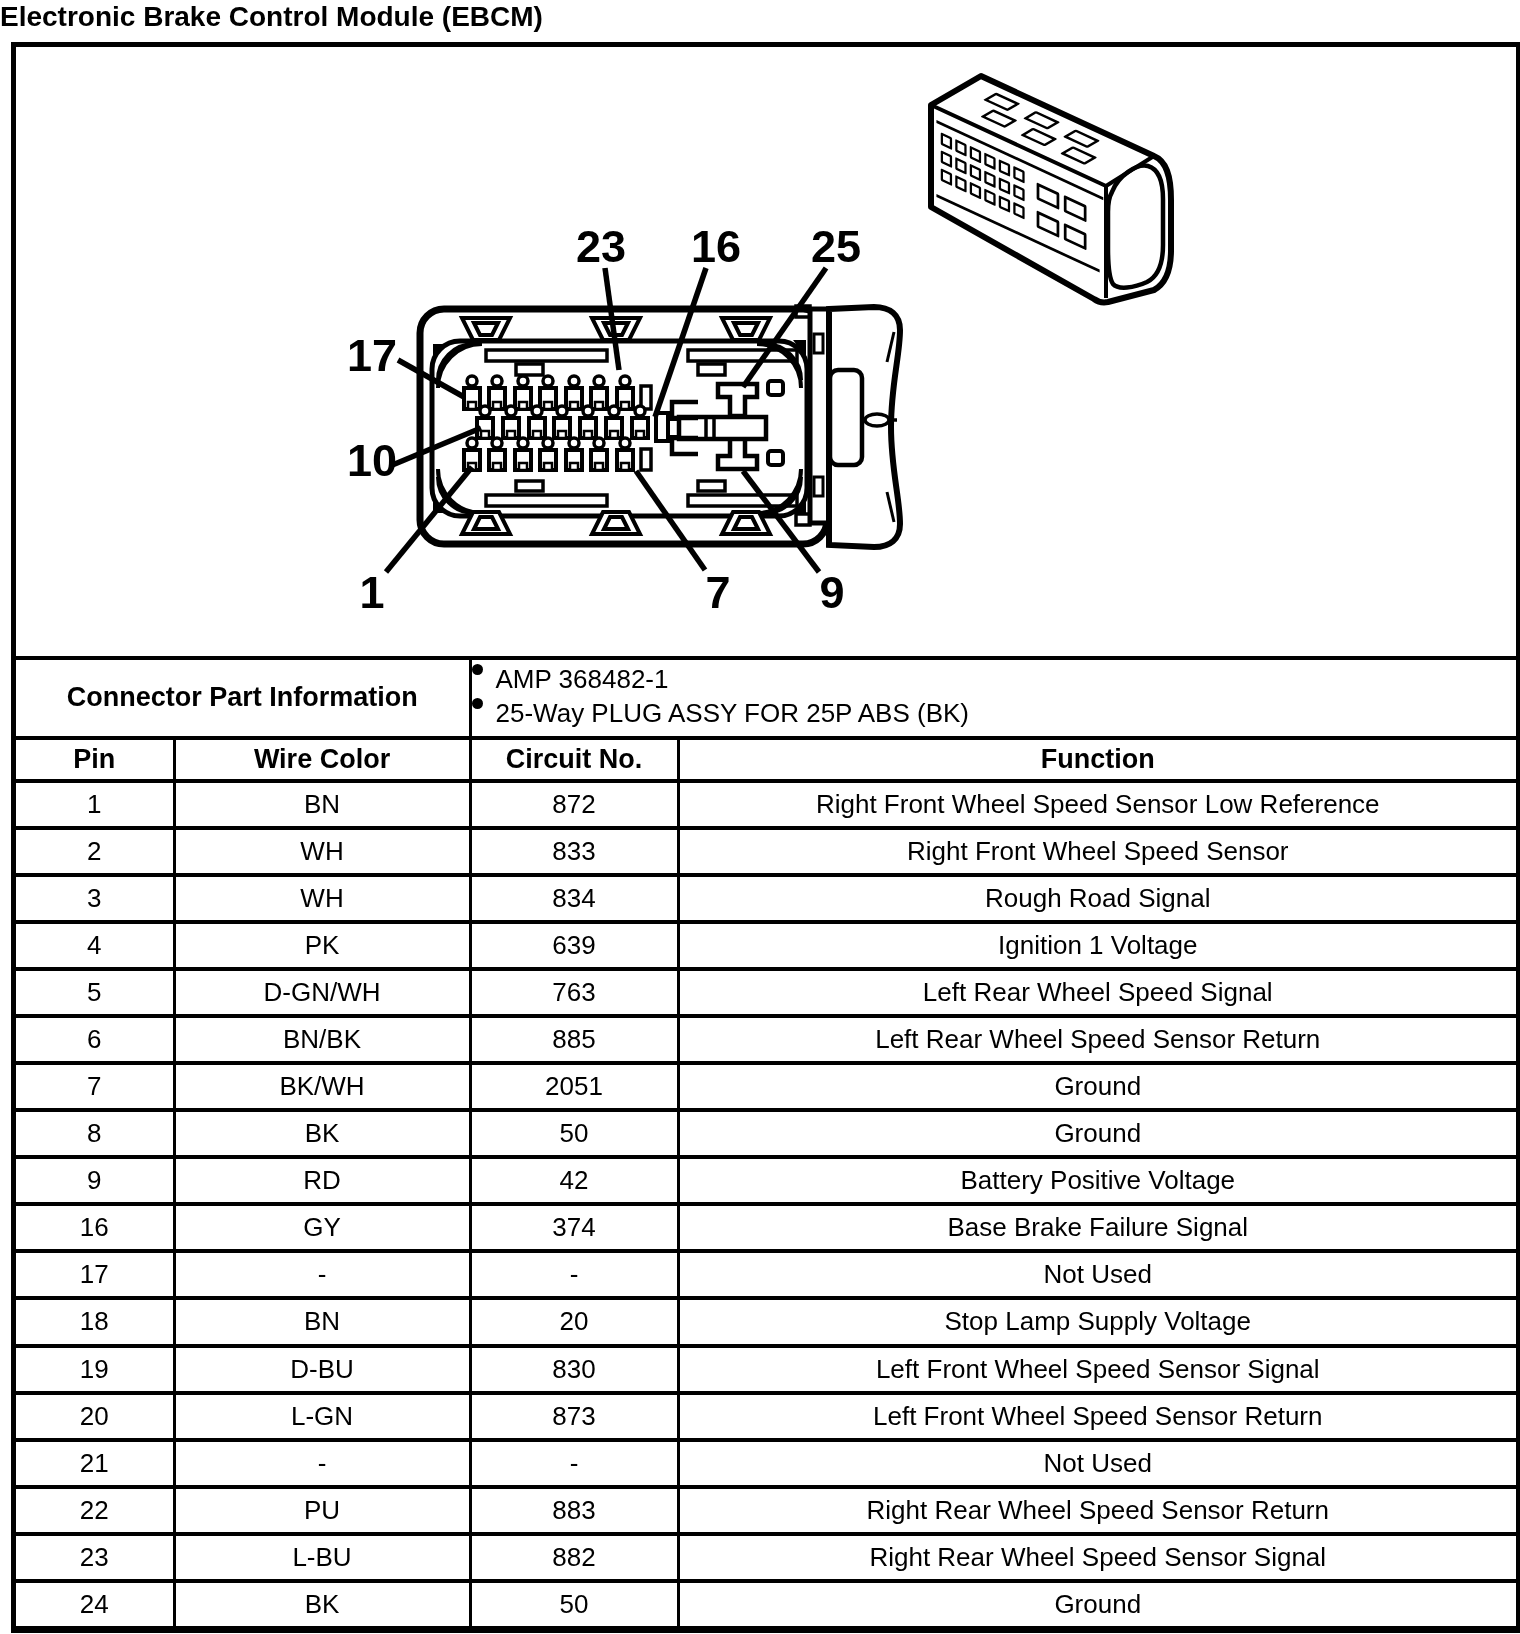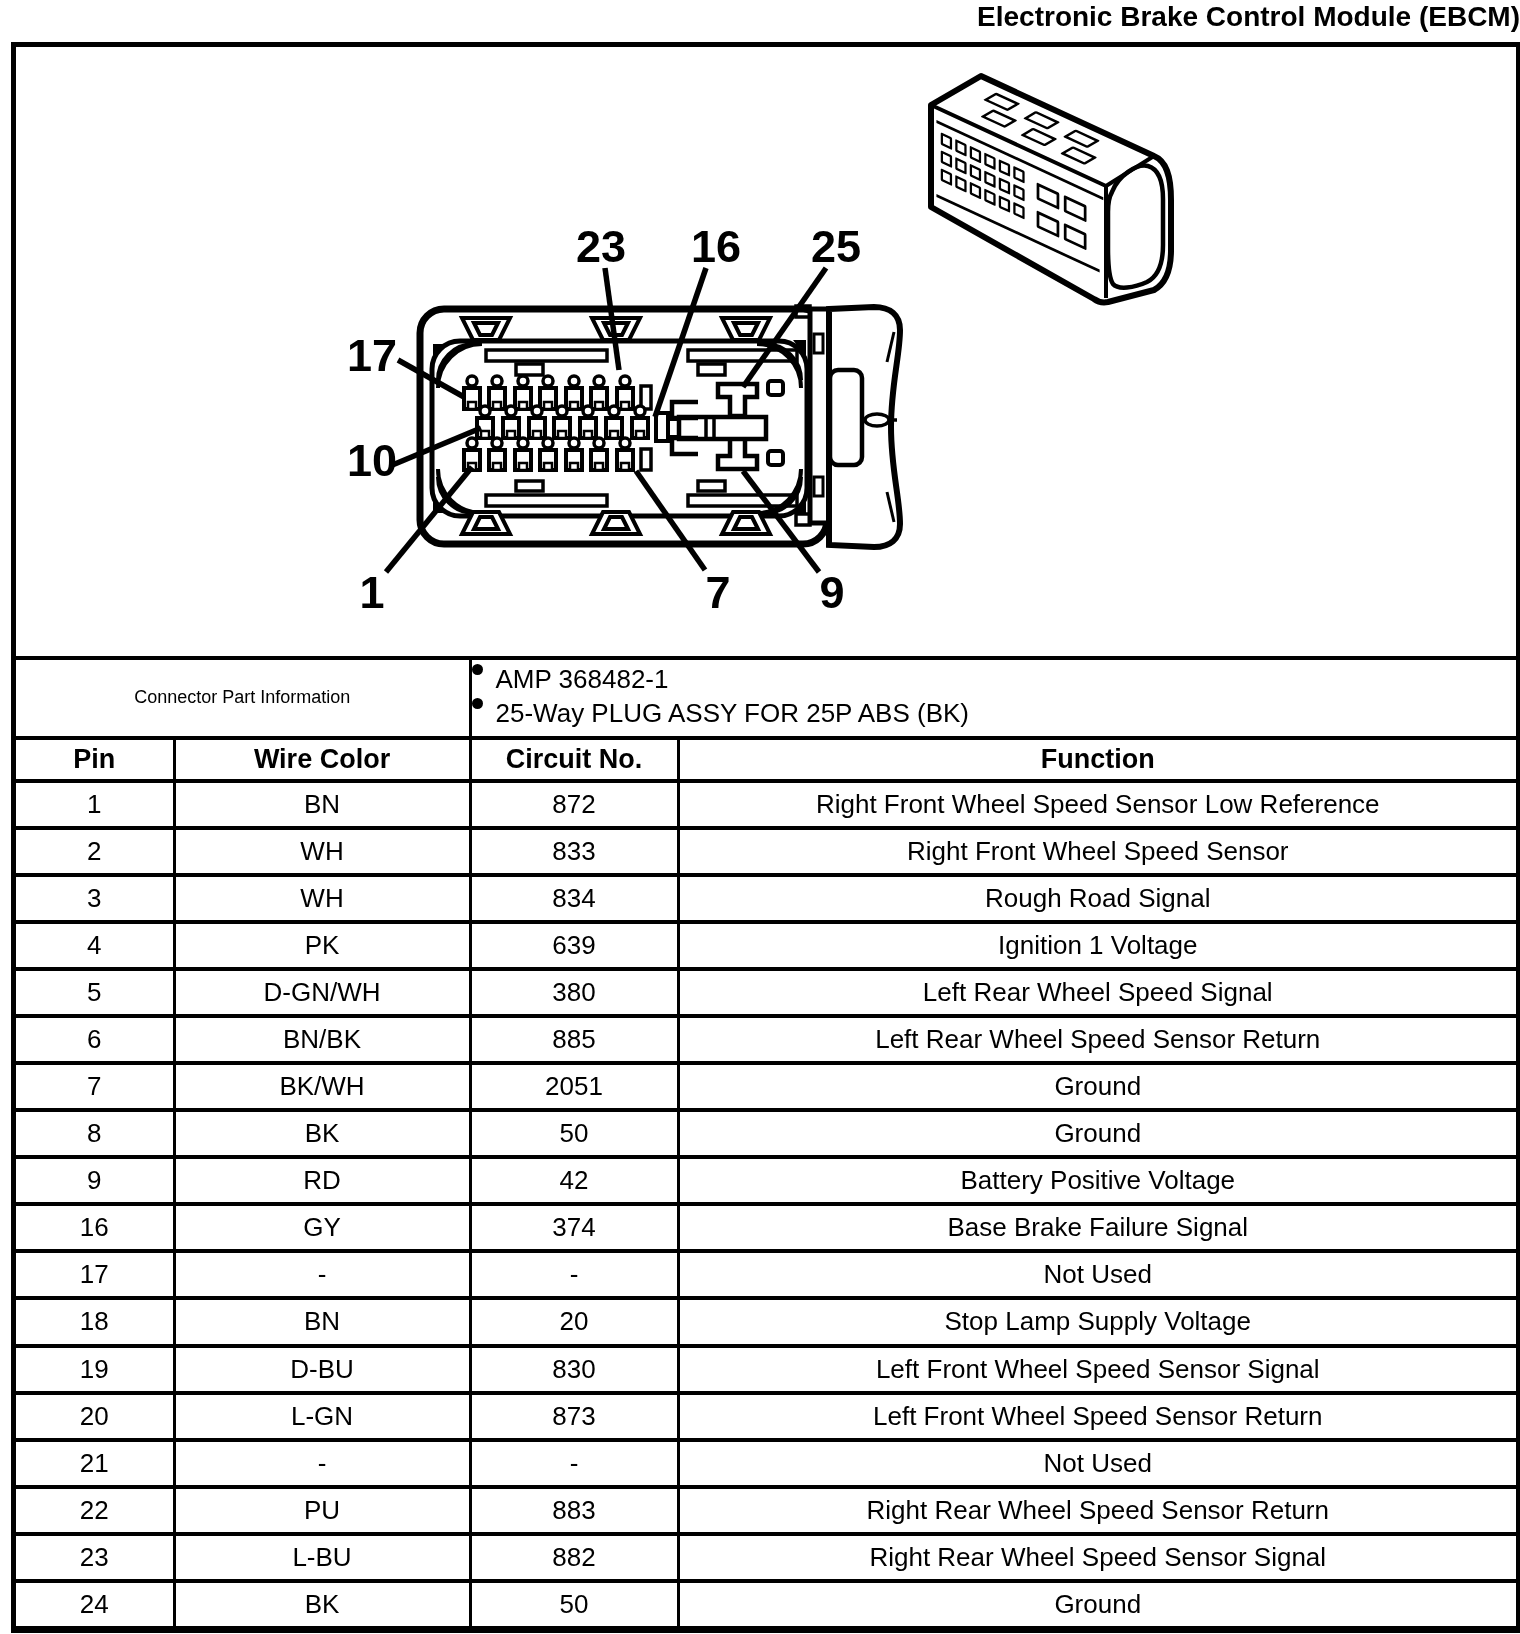--- a/index.html
+++ b/index.html
@@ -2,39 +2,39 @@
 <html><head>
 <meta charset="utf-8">
 <style>
   html,body{margin:0;padding:0}
   body{
     width:1520px;height:1634px;position:relative;overflow:hidden;
     background:#fff;color:#000;
     font-family:"Liberation Sans","DejaVu Sans",sans-serif;
   }
   .page-title{
-    position:absolute;top:1px;left:0;width:1520px;text-align:right;
+    position:absolute;top:1px;left:0;width:1520px;text-align:left;
     font-size:28px;font-weight:bold;
   }
   .frame{
     position:absolute;left:11px;top:42px;width:1500px;height:1579px;
     border:5px solid #000;border-bottom-width:7px;background:#fff;
   }
   .diagram{position:relative;width:1500px;height:609px;border-bottom:4px solid #000}
   .diagram svg{display:block}
   table.pinout{
     width:1500px;height:966px;border-collapse:collapse;table-layout:fixed;
     border-style:hidden;font-size:26px;
   }
   table.pinout td,table.pinout th{
     border:3px solid #000;border-top-width:4px;border-bottom-width:4px;
     padding:0;text-align:center;vertical-align:middle;overflow:hidden;white-space:nowrap;
   }
   .info-row td{height:74px}
-  .info-label{font-size:18px;font-weight:normal}
+  .info-label{font-size:27px;font-weight:bold}
   .info-items{text-align:left;padding-left:16px}
   .bullet-item{display:flex;align-items:flex-start;gap:13px;height:34px}
   .bullet{width:11px;height:11px;border-radius:50%;background:#000;flex:0 0 auto}
   .head-row th{height:38px;font-size:27px}
   tbody td{height:42px}
   td.c-func{text-align:left;padding-left:12px}
 </style>
 </head>
 <body>
 
@@ -297,21 +297,21 @@
         </tr>
         <tr>
           <td class="c-pin">4</td>
           <td class="c-wire">PK</td>
           <td class="c-circ">639</td>
           <td class="c-func">Ignition 1 Voltage</td>
         </tr>
         <tr>
           <td class="c-pin">5</td>
           <td class="c-wire">D-GN/WH</td>
-          <td class="c-circ">380</td>
+          <td class="c-circ">763</td>
           <td class="c-func">Left Rear Wheel Speed Signal</td>
         </tr>
         <tr>
           <td class="c-pin">6</td>
           <td class="c-wire">BN/BK</td>
           <td class="c-circ">885</td>
           <td class="c-func">Left Rear Wheel Speed Sensor Return</td>
         </tr>
         <tr>
           <td class="c-pin">7</td>

